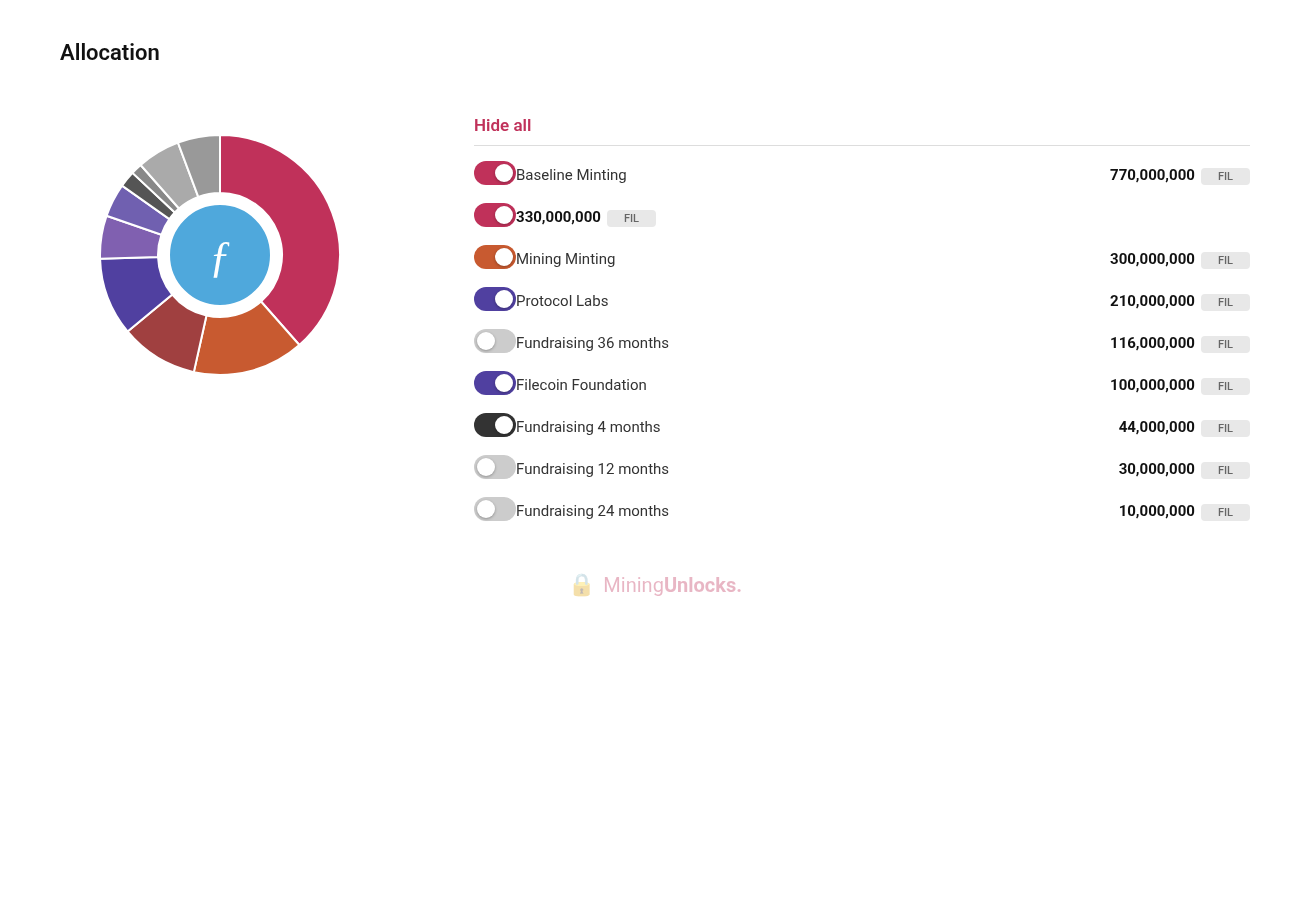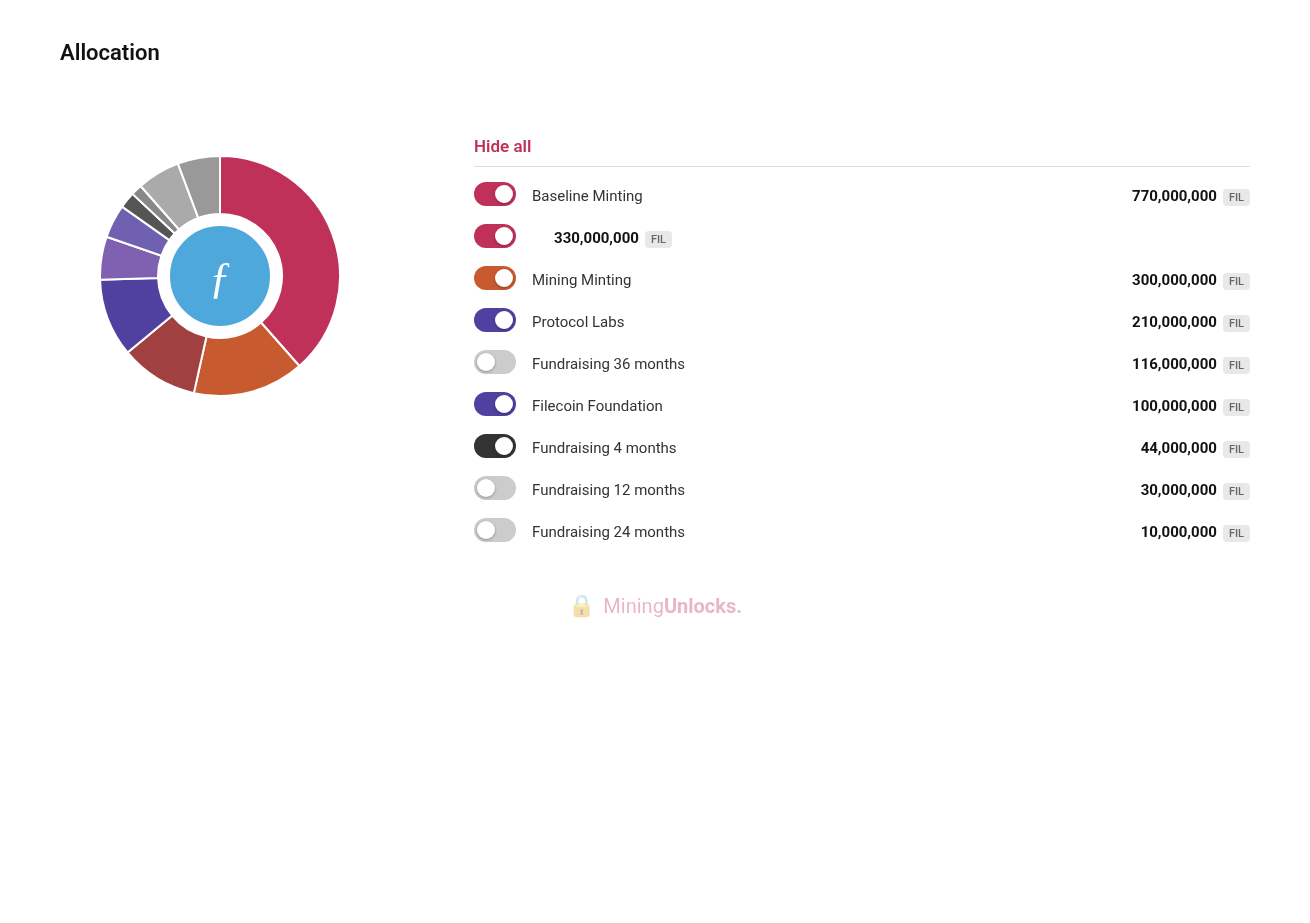--- a/index.html
+++ b/index.html
@@ -10,21 +10,21 @@
       min-height: 923px;
       width: 1310px;
     }
     .page {
       padding: 40px 60px;
     }
     .page-title {
       font-size: 22px;
       font-weight: 600;
       color: #111;
-      margin-bottom: 61px;
+      margin-bottom: 40px;
     }
     .main-content {
       display: flex;
       align-items: flex-start;
       gap: 60px;
     }
     
     .chart-area {
       flex-shrink: 0;
       width: 320px;
@@ -79,21 +79,21 @@
     }
     .divider {
       border: none;
       border-top: 1px solid #ddd;
       margin-bottom: 8px;
     }
     .legend-item {
       display: flex;
       align-items: center;
       padding: 7px 0;
-      gap: 16px;
+      gap: 0;
     }
     .toggle-wrap {
       flex-shrink: 0;
     }
     
     .toggle {
       position: relative;
       display: inline-block;
       width: 42px;
       height: 24px;
@@ -127,21 +127,21 @@
       color: #111;
       text-align: right;
       min-width: 140px;
     }
     .fil-badge {
       display: inline-block;
       background: #e8e8e8;
       color: #666;
       font-size: 11px;
       font-weight: 500;
-      padding: 2px 6px;
+      padding: 2px 17px;
       border-radius: 4px;
       margin-left: 6px;
     }
 
     
     .footer-brand {
       margin-top: 40px;
       display: flex;
       align-items: center;
       justify-content: center;

